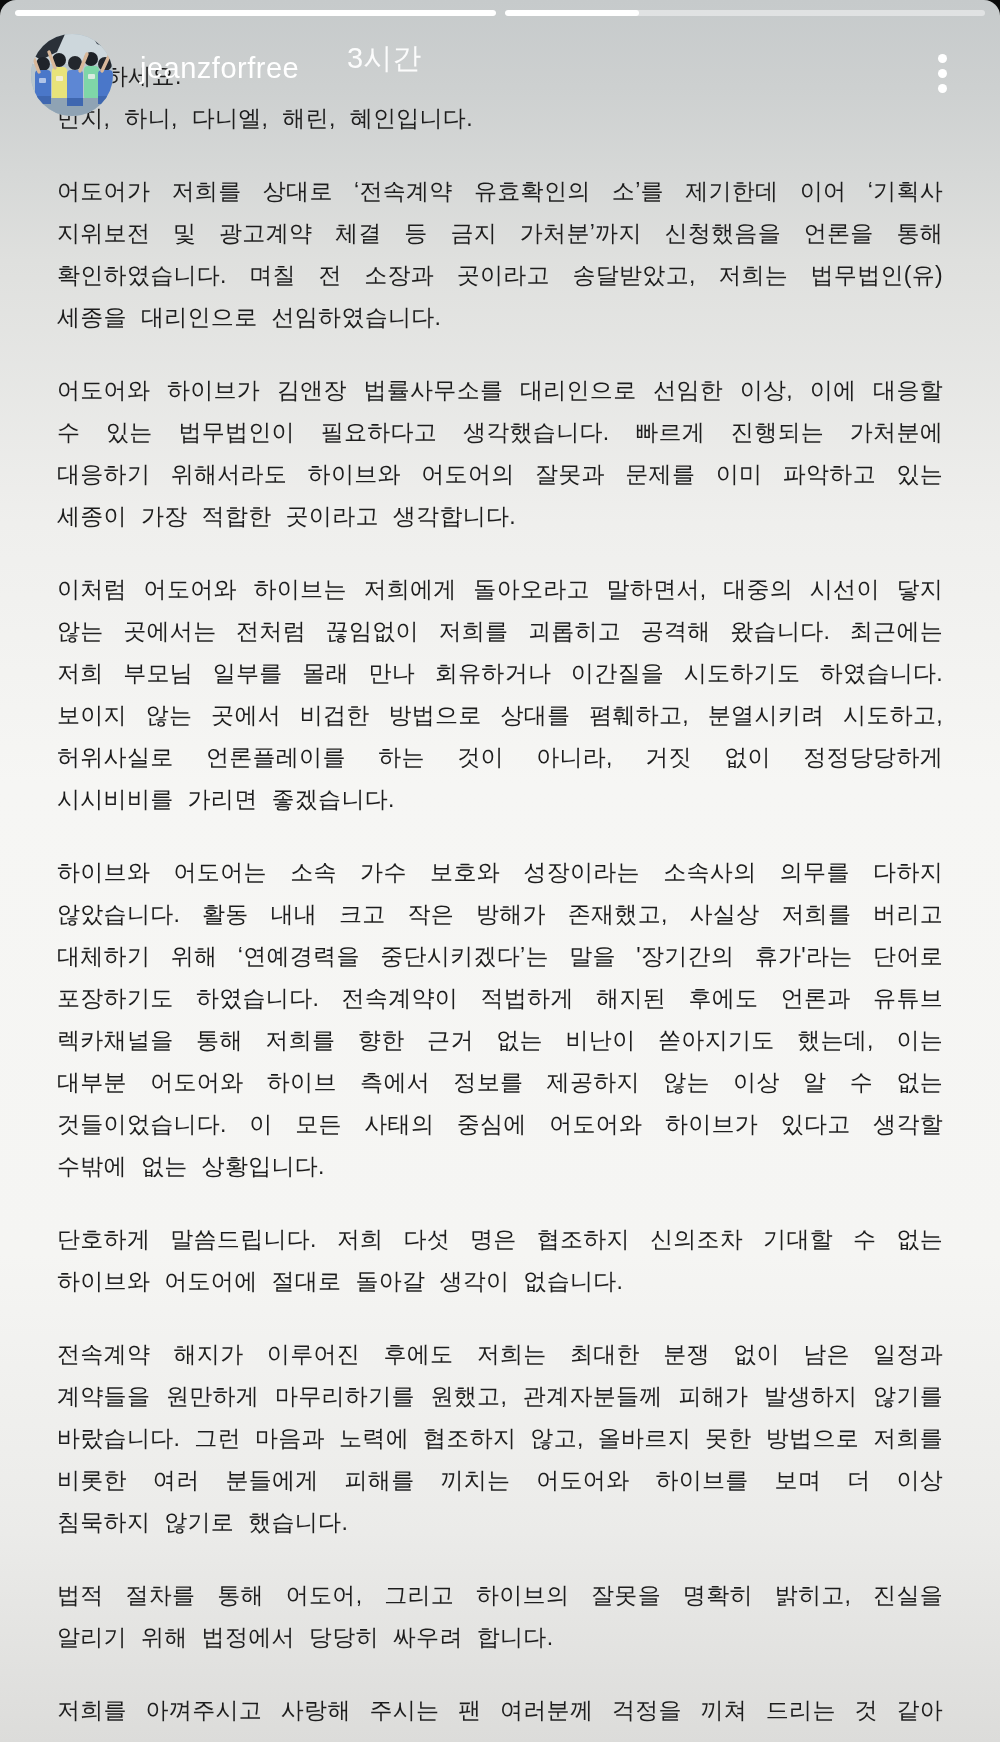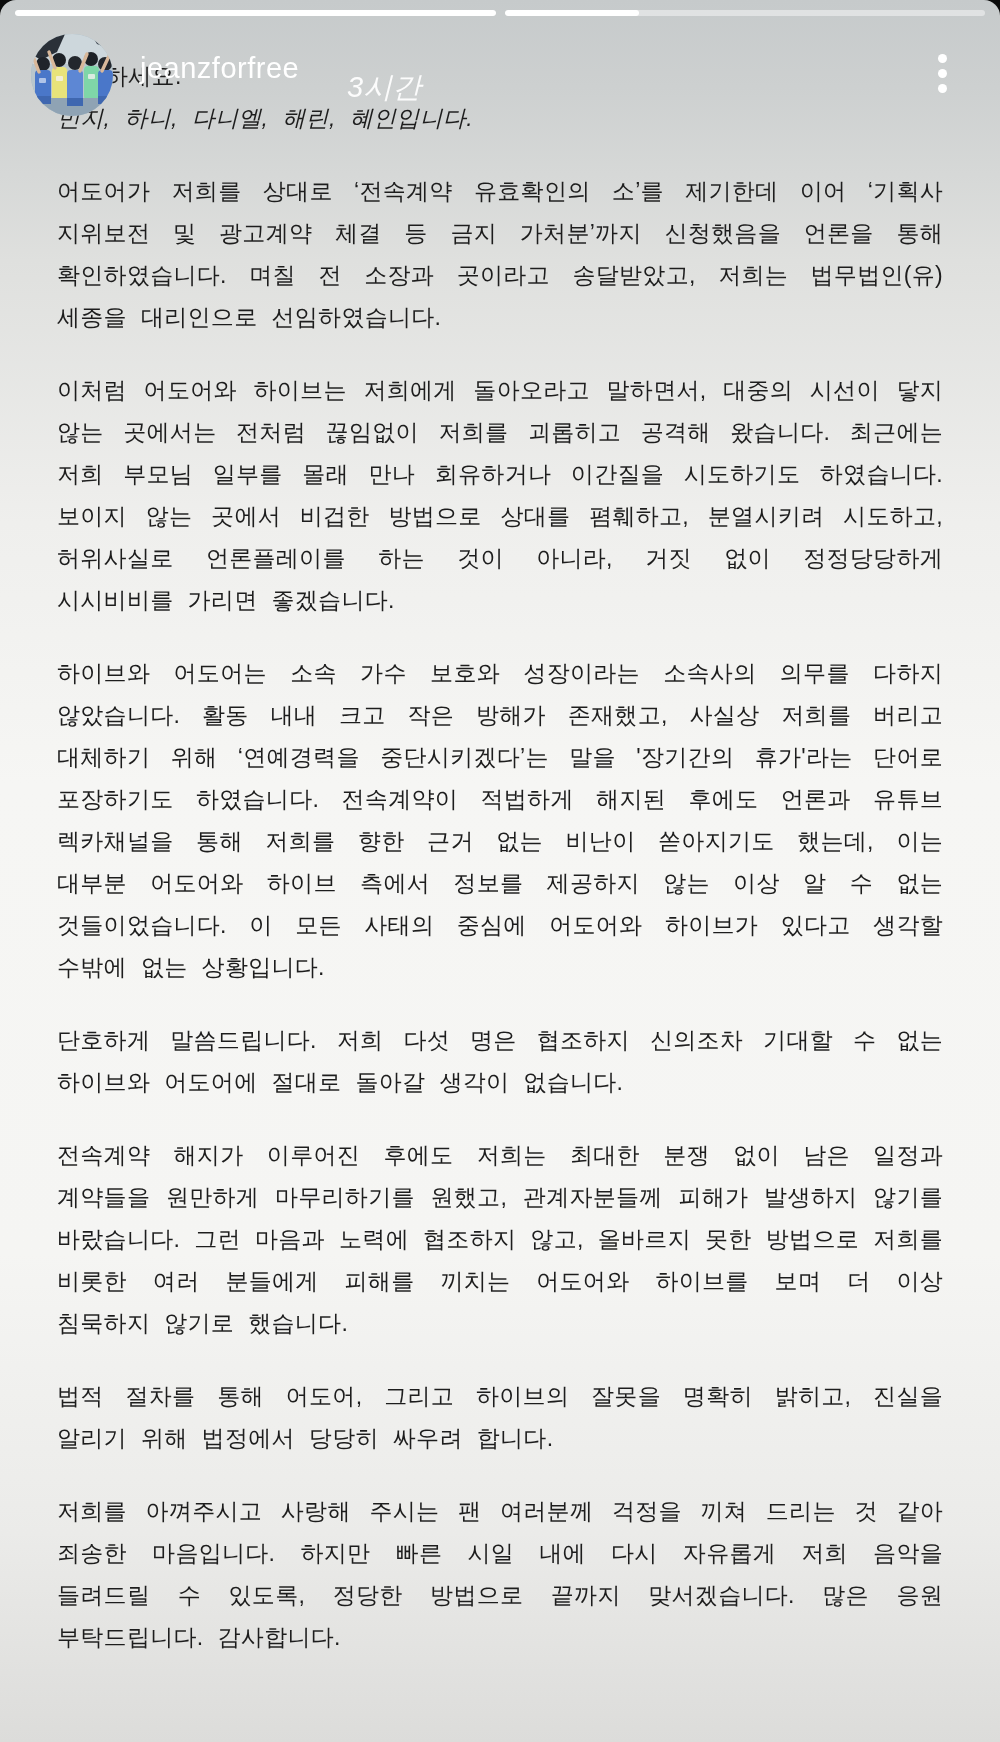--- a/index.html
+++ b/index.html
@@ -38,63 +38,64 @@
     width: 82px; height: 82px; border-radius: 50%;
     overflow: hidden; background: #9fb4c0;
   }
   .avatar svg { display: block; width: 82px; height: 82px; }
   .username {
     position: absolute; left: 140px; top: 22px;
     font-size: 29px; font-weight: normal; color: #ffffff;
     letter-spacing: 0.5px;
   }
   .timestamp {
-    position: absolute; left: 347px; top: 38px;
-    font-size: 29px; color: rgba(255,255,255,0.93); font-style: italic;
+    position: absolute; left: 347px; top: 9px;
+    font-size: 29px; color: rgba(255,255,255,0.93);
   }
   .kebab {
     position: absolute; right: 49px; top: 20px;
     display: flex; flex-direction: column; gap: 6px;
     padding: 4px; cursor: pointer;
   }
   .kebab .dot { width: 9px; height: 9px; border-radius: 50%; background: #ffffff; }
 
   
   .content {
     position: absolute; left: 57px; width: 886px; top: 55px;
     color: #1d1d1d;
     font-size: 23px; line-height: 42px;
     text-align: justify; text-align-last: left;
     word-break: keep-all;
     word-spacing: 0.32em;
     letter-spacing: 0.3px;
     z-index: 1;
   }
   .greeting { margin: 0 0 0 48px; }
-  .intro { margin: 0; font-style: italic; }
+  .intro { margin: 0; }
   p.para { margin: 31px 0 0 0; }
 </style>
 </head>
 <body>
 
 <div class="story-canvas">
 
   <div class="progress-row">
     <div class="progress-track">
       <div class="progress-fill" style="width: 100%;"></div>
     </div>
     <div class="progress-track">
       <div class="progress-fill" style="width: 28%;"></div>
     </div>
   </div>
 
   <div class="content">
     <p class="greeting">하세요.</p>
     <p class="intro">민지, 하니, 다니엘, 해린, 혜인입니다.</p>
     <p class="para">어도어가 저희를 상대로 ‘전속계약 유효확인의 소’를 제기한데 이어 ‘기획사 지위보전 및 광고계약 체결 등 금지 가처분’까지 신청했음을 언론을 통해 확인하였습니다. 며칠 전 소장과 곳이라고 송달받았고, 저희는 법무법인(유) 세종을 대리인으로 선임하였습니다.</p>
+    <p class="para">어도어와 하이브가 김앤장 법률사무소를 대리인으로 선임한 이상, 이에 대응할 수 있는 법무법인이 필요하다고 생각했습니다. 빠르게 진행되는 가처분에 대응하기 위해서라도 하이브와 어도어의 잘못과 문제를 이미 파악하고 있는 세종이 가장 적합한 곳이라고 생각합니다.</p>
     <p class="para">이처럼 어도어와 하이브는 저희에게 돌아오라고 말하면서, 대중의 시선이 닿지 않는 곳에서는 전처럼 끊임없이 저희를 괴롭히고 공격해 왔습니다. 최근에는 저희 부모님 일부를 몰래 만나 회유하거나 이간질을 시도하기도 하였습니다. 보이지 않는 곳에서 비겁한 방법으로 상대를 폄훼하고, 분열시키려 시도하고, 허위사실로 언론플레이를 하는 것이 아니라, 거짓 없이 정정당당하게 시시비비를 가리면 좋겠습니다.</p>
     <p class="para">하이브와 어도어는 소속 가수 보호와 성장이라는 소속사의 의무를 다하지 않았습니다. 활동 내내 크고 작은 방해가 존재했고, 사실상 저희를 버리고 대체하기 위해 ‘연예경력을 중단시키겠다’는 말을 '장기간의 휴가'라는 단어로 포장하기도 하였습니다. 전속계약이 적법하게 해지된 후에도 언론과 유튜브 렉카채널을 통해 저희를 향한 근거 없는 비난이 쏟아지기도 했는데, 이는 대부분 어도어와 하이브 측에서 정보를 제공하지 않는 이상 알 수 없는 것들이었습니다. 이 모든 사태의 중심에 어도어와 하이브가 있다고 생각할 수밖에 없는 상황입니다.</p>
     <p class="para">단호하게 말씀드립니다. 저희 다섯 명은 협조하지 신의조차 기대할 수 없는 하이브와 어도어에 절대로 돌아갈 생각이 없습니다.</p>
     <p class="para">전속계약 해지가 이루어진 후에도 저희는 최대한 분쟁 없이 남은 일정과 계약들을 원만하게 마무리하기를 원했고, 관계자분들께 피해가 발생하지 않기를 바랐습니다. 그런 마음과 노력에 협조하지 않고, 올바르지 못한 방법으로 저희를 비롯한 여러 분들에게 피해를 끼치는 어도어와 하이브를 보며 더 이상 침묵하지 않기로 했습니다.</p>
     <p class="para">법적 절차를 통해 어도어, 그리고 하이브의 잘못을 명확히 밝히고, 진실을 알리기 위해 법정에서 당당히 싸우려 합니다.</p>
     <p class="para">저희를 아껴주시고 사랑해 주시는 팬 여러분께 걱정을 끼쳐 드리는 것 같아 죄송한 마음입니다. 하지만 빠른 시일 내에 다시 자유롭게 저희 음악을 들려드릴 수 있도록, 정당한 방법으로 끝까지 맞서겠습니다. 많은 응원 부탁드립니다. 감사합니다.</p>
   </div>
 
   <div class="header">
     <div class="avatar">

